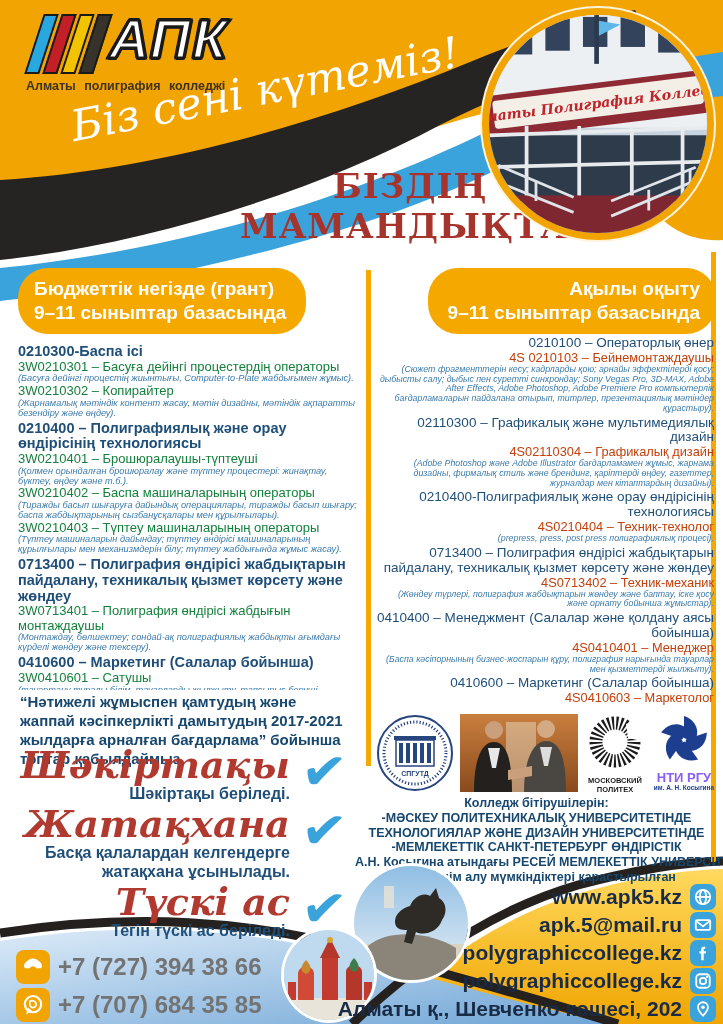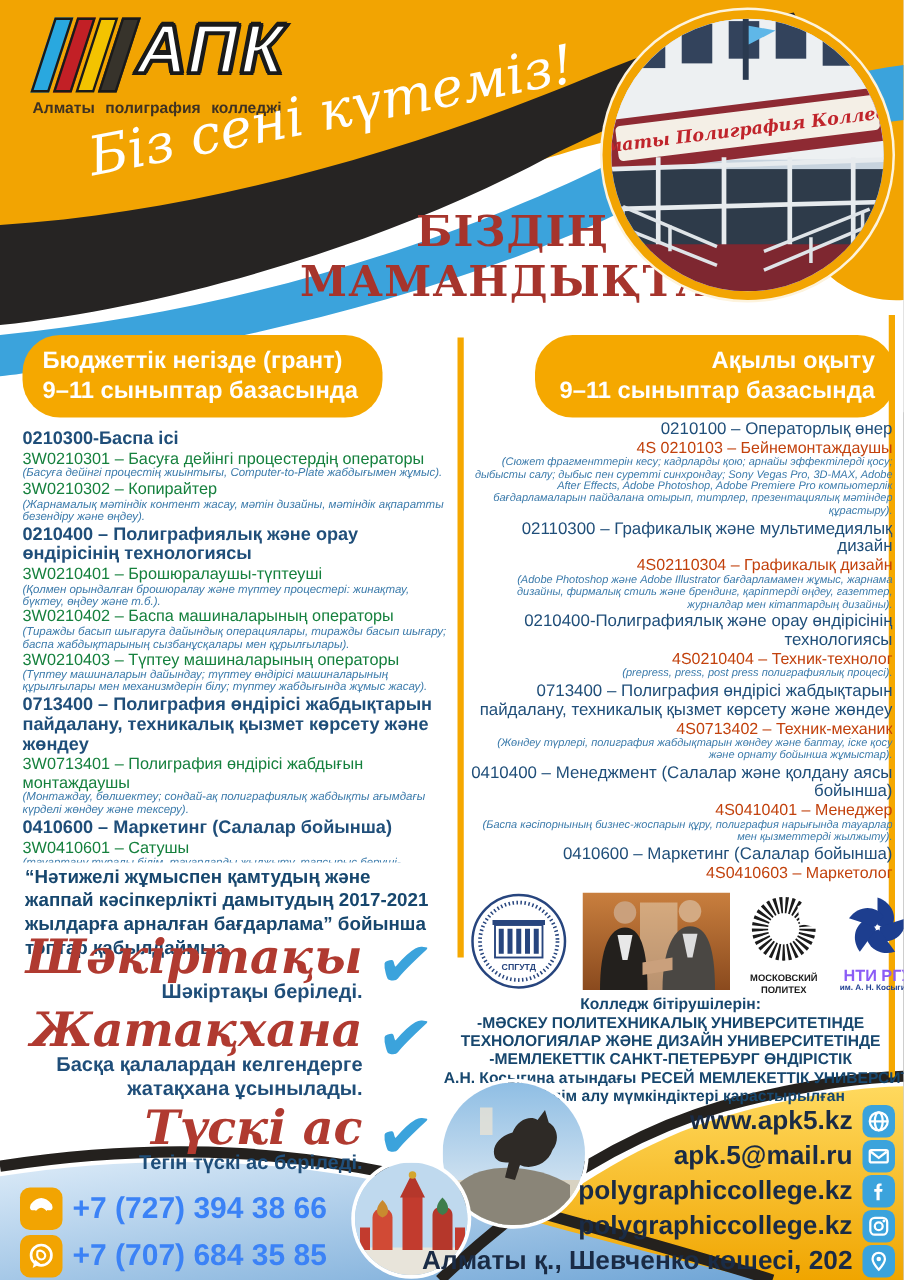--- a/index.html
+++ b/index.html
@@ -55,40 +55,40 @@
   .b-row{display:flex;align-items:flex-start;margin-bottom:2px;}
   .b-text{flex:1;text-align:right;padding-right:4px;}
   .b-title{font-family:"DejaVu Serif",serif;font-style:italic;font-weight:bold;color:#B03A30;
       font-size:38px;line-height:38px;}
   .b-desc{font-weight:bold;color:#1F4E79;font-size:16px;line-height:19px;}
   .b-check{width:60px;text-align:center;font-family:"DejaVu Sans",sans-serif;color:#3BA3DC;
       font-size:54px;line-height:52px;transform:rotate(6deg);}
 
   
   .partners{position:absolute;left:376px;top:714px;width:340px;z-index:2;display:flex;
-      align-items:center;justify-content:space-between;gap:12px;}
+      align-items:flex-start;justify-content:space-between;}
   .p-caption{font-size:7.5px;font-weight:bold;color:#1b1b1b;text-align:center;line-height:9px;margin-top:2px;}
   .p-ntirgu-name{font-size:13px;font-weight:bold;color:#8b5cf6;text-align:center;line-height:13px;margin-top:1px;}
   .p-ntirgu-sub{font-size:6.5px;font-weight:bold;color:#1D3E8F;text-align:center;line-height:8px;}
 
   .uni-note{position:absolute;left:314px;top:796px;width:404px;z-index:3;text-align:center;
       font-weight:bold;font-size:12.5px;line-height:14.8px;color:#17476E;}
   .uni-note .uni-line{white-space:nowrap;margin-left:41px;}
 
   
   .circ{position:absolute;border-radius:50%;overflow:hidden;z-index:4;box-shadow:0 0 0 3px #fff;}
   .circ-horseman{left:354px;top:866px;width:114px;height:114px;}
   .circ-basil{left:284px;top:930px;width:90px;height:90px;}
 
   
   .phones{position:absolute;left:16px;top:950px;z-index:5;}
   .ph-row{display:flex;align-items:center;gap:8px;margin-bottom:4px;}
   .ph-icon{width:34px;height:34px;border-radius:8px;background:#F2A402;display:flex;
       align-items:center;justify-content:center;flex:0 0 auto;}
-  .ph-num{font-weight:bold;font-size:24px;color:#3b82f6;}
+  .ph-num{font-weight:bold;font-size:24px;color:#737373;}
 
   
   .contacts{position:absolute;right:7px;top:884px;z-index:5;}
   .c-row{display:flex;align-items:center;justify-content:flex-end;gap:8px;margin-bottom:2px;height:26px;}
   .c-label{font-weight:bold;font-size:21px;color:#1A2B45;white-space:nowrap;}
   .c-icon{width:26px;height:26px;border-radius:7px;background:#3BA3DC;display:flex;
       align-items:center;justify-content:center;flex:0 0 auto;}
 </style>
 </head>
 <body>

